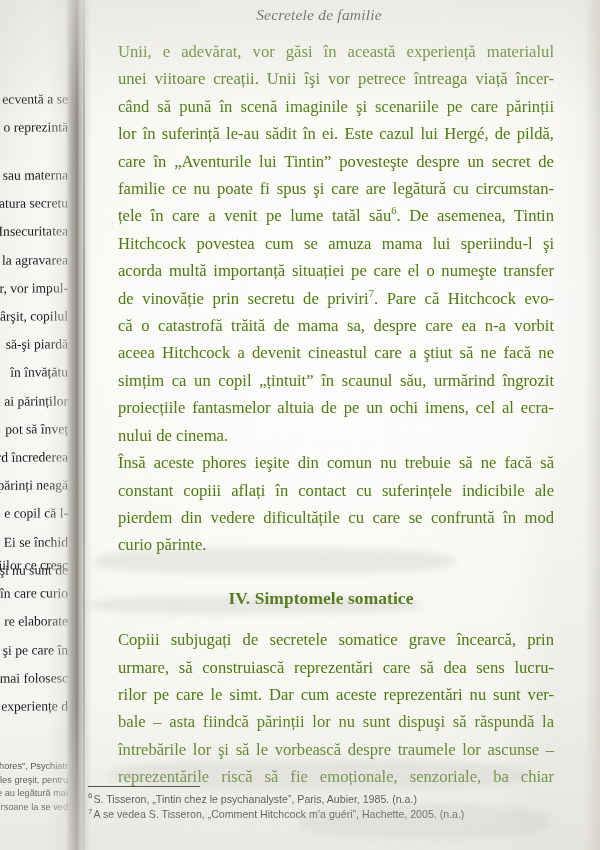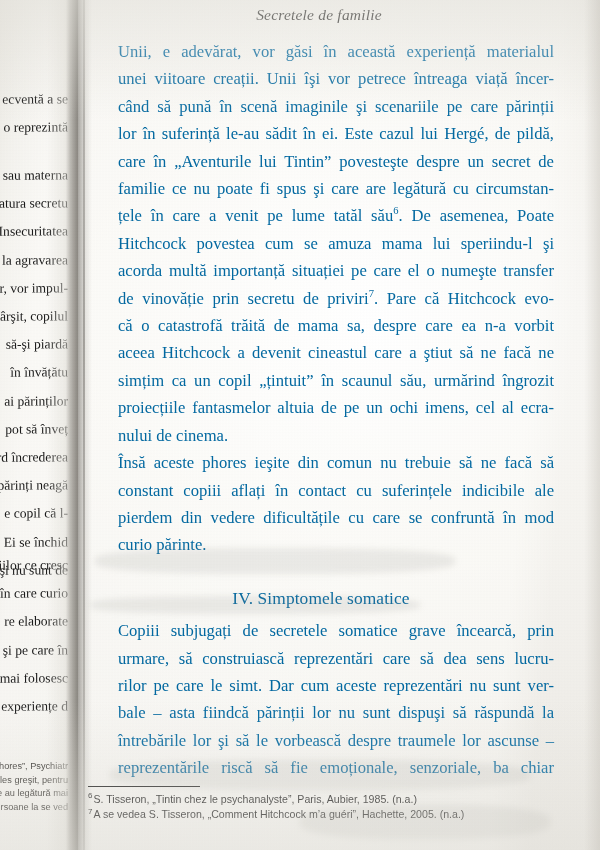--- a/index.html
+++ b/index.html
@@ -140,21 +140,21 @@
   }
 
   .body-col {
     position: absolute;
     top: 38px;
     left: 0;
     width: 466px;
     font-size: 16.6px;
     line-height: 27.4px;
     text-align: justify;
-    color: #0369a1;
+    color: #4d7c0f;
     font-weight: 500;
   }
   .body-col p { margin: 0; }
   .body-col p.indent { text-indent: 30px; }
 
   .line {
     display: block;
     white-space: nowrap;
   }
   
@@ -165,23 +165,23 @@
   }
   .line.last { text-align: left; text-align-last: left; }
 
   sup.fn {
     font-size: 10.5px;
     vertical-align: super;
     line-height: 0;
   }
 
   .section-heading {
-    margin: 26px 0 5px 0;
+    margin: 26px 0 14px 0;
     text-align: center;
-    font-weight: normal;
+    font-weight: bold;
     font-size: 17.4px;
     letter-spacing: .1px;
   }
 
   
   .footnotes {
     position: absolute;
     left: 88px;
     top: 786px;
     width: 470px;
@@ -266,21 +266,21 @@
 
     <div class="body-col">
 
       <p class="indent">
         <span class="line j">Unii, e adevărat, vor găsi în această experiență materialul</span>
         <span class="line j">unei viitoare creații. Unii îşi vor petrece întreaga viață încer-</span>
         <span class="line j">când să pună în scenă imaginile şi scenariile pe care părinții</span>
         <span class="line j">lor în suferință le-au sădit în ei. Este cazul lui Hergé, de pildă,</span>
         <span class="line j">care în „Aventurile lui Tintin” povesteşte despre un secret de</span>
         <span class="line j">familie ce nu poate fi spus şi care are legătură cu circumstan-</span>
-        <span class="line j"><span>țele în care a venit pe lume tatăl său</span><sup class="fn">6</sup><span>. De asemenea, Poate</span></span>
+        <span class="line j"><span>țele în care a venit pe lume tatăl său</span><sup class="fn">6</sup><span>. De asemenea, Tintin</span></span>
         <span class="line j">Hitchcock povestea cum se amuza mama lui speriindu-l şi</span>
         <span class="line j">acorda multă importanță situației pe care el o numeşte transfer</span>
         <span class="line j"><span>de vinovăție prin secretu de priviri</span><sup class="fn">7</sup><span>. Pare că Hitchcock evo-</span></span>
         <span class="line j">că o catastrofă trăită de mama sa, despre care ea n-a vorbit</span>
         <span class="line j">aceea Hitchcock a devenit cineastul care a ştiut să ne facă ne</span>
         <span class="line j">simțim ca un copil „țintuit” în scaunul său, urmărind îngrozit</span>
         <span class="line j">proiecțiile fantasmelor altuia de pe un ochi imens, cel al ecra-</span>
         <span class="line j last">nului de cinema.</span>
       </p>
 

